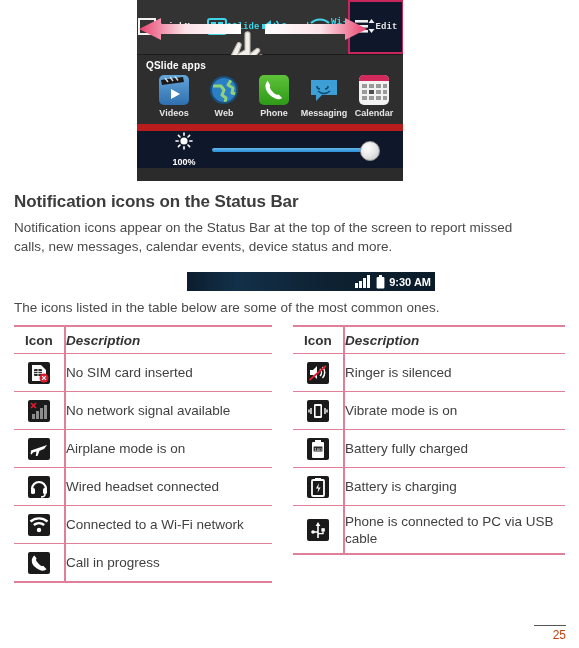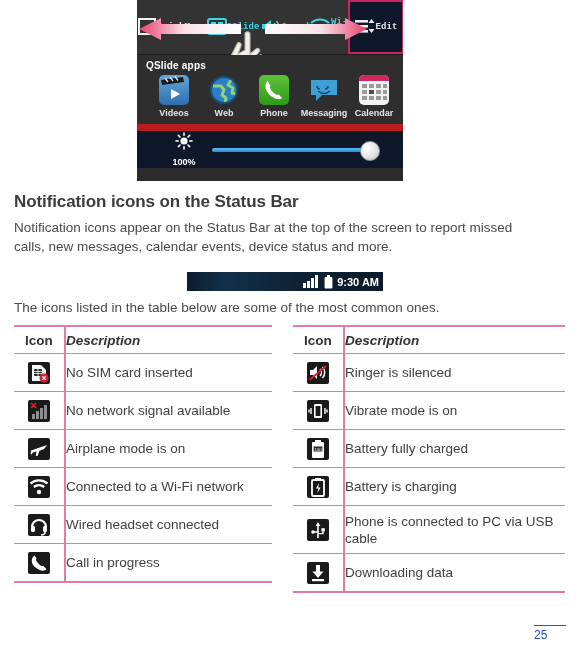--- a/index.html
+++ b/index.html
@@ -127,21 +127,21 @@
     font-size: 13.5px; color: #4a4a4a; line-height: 19px;
   }
   .para2 {
     position: absolute; left: 14px; top: 298px; width: 530px;
     font-size: 13.5px; color: #4a4a4a; line-height: 19px;
   }
 
   
   .statusbar {
     position: absolute; left: 187px; top: 272px;
-    width: 196px; height: 19px;
+    width: 248px; height: 19px;
     background: linear-gradient(90deg,#0c1d2e 0%, #123049 20%, #0e2233 55%, #0a1a28 100%);
     display: flex; align-items: center; justify-content: flex-end;
     box-sizing: border-box; padding-right: 4px;
     overflow: hidden;
   }
   .sb-time { font-size: 11px; color: #ffffff; font-weight: bold; margin-left: 4px; }
 
   
   .tbl { position: absolute; top: 325px; }
   .tbl.left  { left: 14px;  width: 258px; }
@@ -173,23 +173,23 @@
   .ic {
     width: 22px; height: 22px; display: inline-block;
     background: #1a1a1a; border-radius: 2px;
     position: relative; vertical-align: middle;
   }
   .ic svg { position: absolute; left: 0; top: 0; }
 
   
   .pagenum {
     position: absolute; right: 13px; bottom: 6px;
-    font-size: 12px; color: #1d4ed8;
+    font-size: 12px; color: #c2410c;
     border-top: 1px solid #555;
-    padding-top: 2px; width: 32px; text-align: left;
+    padding-top: 2px; width: 32px; text-align: right;
   }
 </style>
 </head>
 <body>
 
 <div class="page">
 
   <div class="shot">
 
     <div class="shot-quick-row">
@@ -440,41 +440,41 @@
             </svg>
           </span>
         </td>
         <td class="c-desc">Airplane mode is on</td>
       </tr>
 
       <tr class="row">
         <td class="c-icon">
           <span class="ic">
             <svg width="22" height="22" viewBox="0 0 22 22">
-              <path d="M2.5 7.5 a13 13 0 0 1 17 0" fill="none" stroke="#ffffff" stroke-width="2.4"></path>
-              <path d="M5.8 11 a8.5 8.5 0 0 1 10.4 0" fill="none" stroke="#ffffff" stroke-width="2.4"></path>
-              <circle cx="11" cy="16" r="2.2" fill="#ffffff"></circle>
-            </svg>
-          </span>
-        </td>
-        <td class="c-desc">Connected to a Wi-Fi network</td>
-      </tr>
-
-      <tr class="row">
-        <td class="c-icon">
-          <span class="ic">
-            <svg width="22" height="22" viewBox="0 0 22 22">
               <path d="M4 13 a7 7 0 0 1 14 0" fill="none" stroke="#ffffff" stroke-width="2.2"></path>
               <rect x="3" y="12" width="4" height="6" rx="1.6" fill="#ffffff"></rect>
               <rect x="15" y="12" width="4" height="6" rx="1.6" fill="#ffffff"></rect>
               <path d="M17 18 q0 3 -4 3" stroke="#ffffff" stroke-width="1.6" fill="none"></path>
             </svg>
           </span>
         </td>
         <td class="c-desc">Wired headset connected</td>
+      </tr>
+
+      <tr class="row">
+        <td class="c-icon">
+          <span class="ic">
+            <svg width="22" height="22" viewBox="0 0 22 22">
+              <path d="M2.5 7.5 a13 13 0 0 1 17 0" fill="none" stroke="#ffffff" stroke-width="2.4"></path>
+              <path d="M5.8 11 a8.5 8.5 0 0 1 10.4 0" fill="none" stroke="#ffffff" stroke-width="2.4"></path>
+              <circle cx="11" cy="16" r="2.2" fill="#ffffff"></circle>
+            </svg>
+          </span>
+        </td>
+        <td class="c-desc">Connected to a Wi-Fi network</td>
       </tr>
 
       <tr class="row">
         <td class="c-icon">
           <span class="ic">
             <svg width="22" height="22" viewBox="0 0 22 22">
               <path d="M7 3 c-4 3 -4 8 0 12 c4 4 8 5 11 3 l-3 -4 c-2 1 -3 -0.5 -5 -3 c-2 -2.5 -2 -4 -1 -5 Z" fill="#ffffff" transform="rotate(-5 11 11)"></path>
             </svg>
           </span>
         </td>
@@ -558,31 +558,19 @@
               <rect x="10.2" y="6" width="1.6" height="13" fill="#ffffff"></rect>
               <circle cx="6" cy="13" r="1.8" fill="#ffffff"></circle>
               <rect x="14.4" y="9.2" width="3.4" height="3.4" fill="#ffffff"></rect>
               <path d="M6 13 h5 M16 12.6 v2 h-5" stroke="#ffffff" stroke-width="1.4" fill="none"></path>
             </svg>
           </span>
         </td>
         <td class="c-desc">Phone is connected to PC via USB cable</td>
       </tr>
 
-      <tr class="row">
-        <td class="c-icon">
-          <span class="ic">
-            <svg width="22" height="22" viewBox="0 0 22 22">
-              <rect x="9" y="3" width="4" height="7" fill="#ffffff"></rect>
-              <path d="M5.5 9.5 L11 16 L16.5 9.5 Z" fill="#ffffff"></path>
-              <rect x="5" y="17" width="12" height="2.2" fill="#ffffff"></rect>
-            </svg>
-          </span>
-        </td>
-        <td class="c-desc">Downloading data</td>
-      </tr>
     </tbody>
       </table>
   </div>
 
   <div class="pagenum">25</div>
 
 </div>
 
 </body></html>

